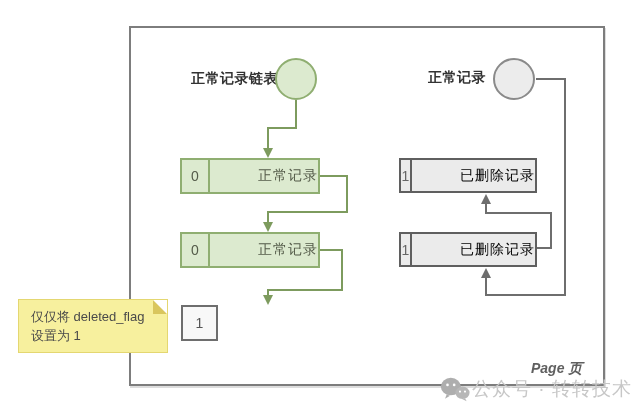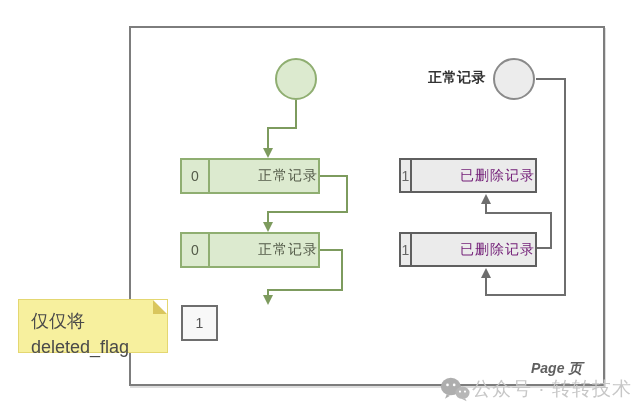--- a/index.html
+++ b/index.html
@@ -40,32 +40,32 @@
     background:#dceacf;border:2px solid #8fae71;border-right:1px solid #8fae71;color:#545b49;
   }
   .record.green .lbl{
     background:#dceacf;border:2px solid #8fae71;border-left:1px solid #8fae71;color:#545b49;
   }
   .record.gray{width:138px;height:35px;}
   .record.gray .flag{
     background:#ebebeb;border:2px solid #5f5f5f;border-right:1px solid #5f5f5f;color:#666666;
   }
   .record.gray .lbl{
-    background:#ebebeb;border:2px solid #5f5f5f;border-left:1px solid #5f5f5f;color:#701a75;
+    background:#ebebeb;border:2px solid #5f5f5f;border-left:1px solid #5f5f5f;color:#000000;
   }
   .record.mixed .flag{
     background:#f8f8f8;border:2px solid #6e6e6e;color:#555555;
   }
   .record.mixed .lbl{
     background:#dceacf;border:2px solid #8fae71;border-left:none;color:#545b49;
   }
   .note{
     position:absolute;left:18px;top:299px;width:150px;height:54px;box-sizing:border-box;
     background:#f7f09e;border:1px solid #e4d771;padding:8px 20px 6px 12px;
-    font-size:18px;color:#4a4a4a;line-height:1.45;z-index:5;
+    font-size:13px;color:#4a4a4a;line-height:1.45;z-index:5;
   }
   .note .fold{
     position:absolute;right:0;top:0;width:0;height:0;
     border-top:14px solid #ffffff;border-left:14px solid #d9c65d;
   }
   .page-label{
     position:absolute;left:531px;top:360px;font-size:14px;font-weight:bold;
     font-style:italic;color:#5f5f5f;white-space:nowrap;text-align:center;
   }
   .watermark{
@@ -90,20 +90,21 @@
     <path d="M263,222 L273,222 L268,232 Z" fill="#7d9b5e"></path>
     <path d="M320,250 L342,250 L342,290 L268,290 L268,296" fill="none" stroke="#7d9b5e" stroke-width="2"></path>
     <path d="M263,295 L273,295 L268,305 Z" fill="#7d9b5e"></path>
 
     <path d="M536,79 L565,79 L565,295 L486,295 L486,277" fill="none" stroke="#6e6e6e" stroke-width="2"></path>
     <path d="M481,278 L491,278 L486,268 Z" fill="#6e6e6e"></path>
     <path d="M537,248 L551,248 L551,213 L486,213 L486,203" fill="none" stroke="#6e6e6e" stroke-width="2"></path>
     <path d="M481,204 L491,204 L486,194 Z" fill="#6e6e6e"></path>
   </svg>
 
+  <div class="chain-title normal">正常记录链表</div>
   <div class="head-circle green"></div>
 
   <div class="chain-title garbage">正常记录</div>
   <div class="head-circle gray"></div>
 
   <div class="record green" style="left:180px;top:158px;">
     <span class="flag">0</span>
     <span class="lbl">正常记录</span>
   </div>
   <div class="record green" style="left:180px;top:232px;">
@@ -119,20 +120,21 @@
     <span class="lbl">已删除记录</span>
   </div>
   <div class="record gray" style="left:399px;top:232px;">
     <span class="flag">1</span>
     <span class="lbl">已删除记录</span>
   </div>
 
   <div class="note">
     <div class="fold"></div>
     <div>仅仅将 deleted_flag</div>
+    <div>设置为 1</div>
   </div>
 
   <div class="page-label">Page 页</div>
 
   <div class="watermark">
     <svg width="30" height="25" viewBox="0 0 36 30" xmlns="http://www.w3.org/2000/svg">
       <ellipse cx="13" cy="11.5" rx="12" ry="10.5" fill="#aeaeae"></ellipse>
       <path d="M8,21 L6,26 L12,22.5 Z" fill="#aeaeae"></path>
       <circle cx="9" cy="9.5" r="1.6" fill="#ffffff"></circle>
       <circle cx="17" cy="9.5" r="1.6" fill="#ffffff"></circle>

